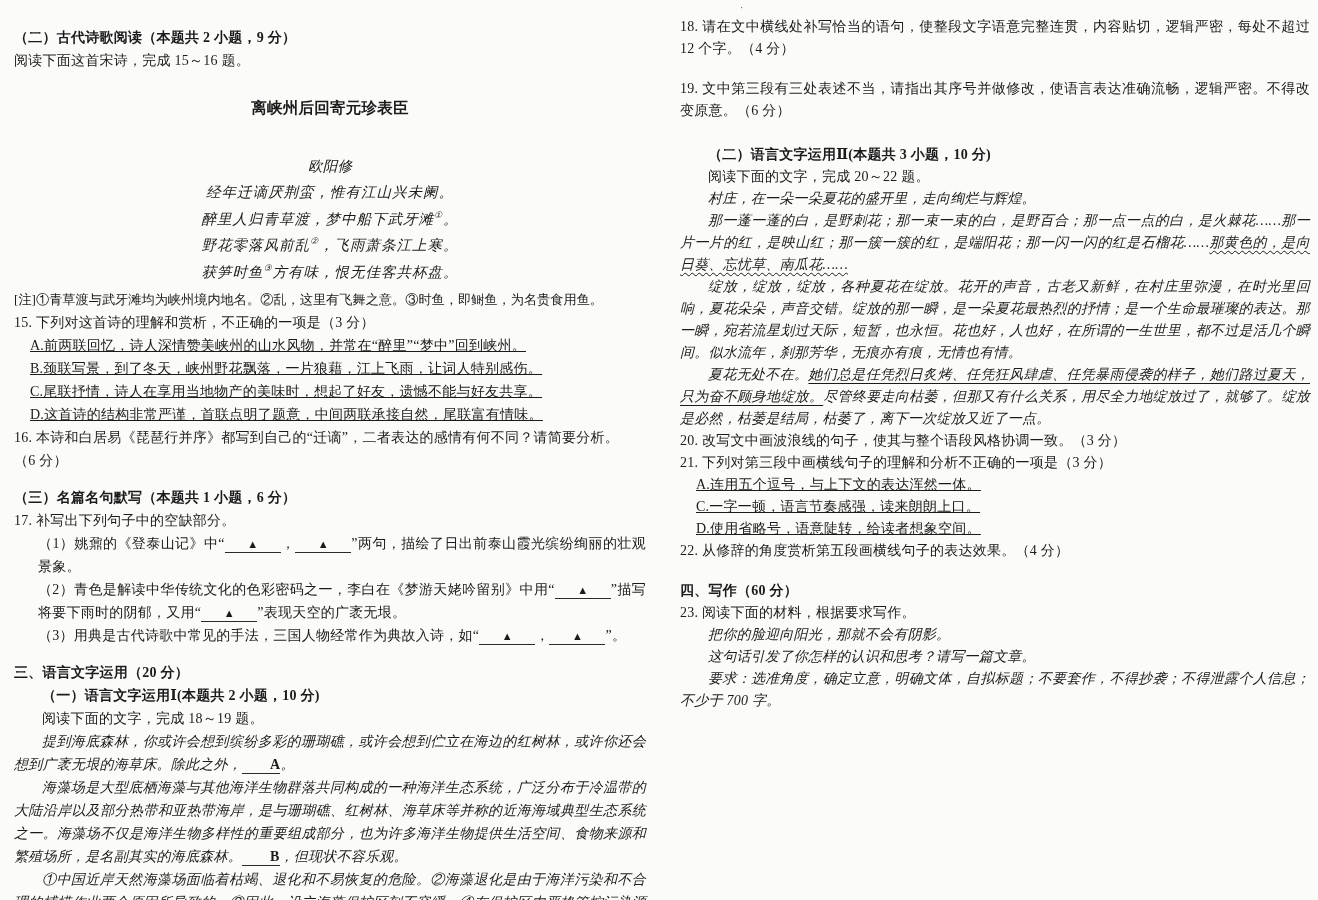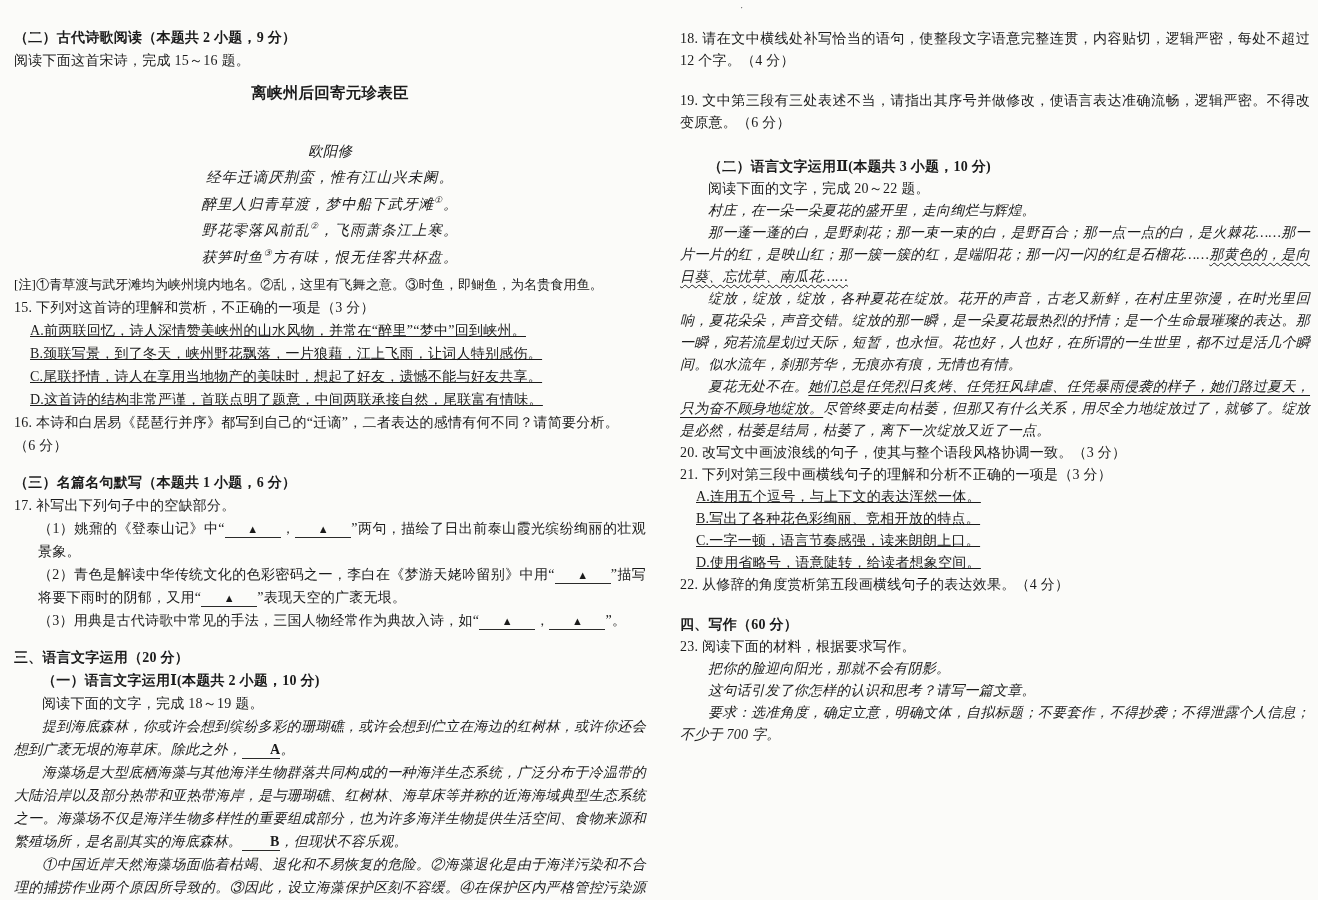--- a/index.html
+++ b/index.html
@@ -7,31 +7,31 @@
     width:1318px; height:900px;
     background:#fbfbf9;
     font-family:"Liberation Serif","DejaVu Serif",serif;
     color:#1b1b1b;
     overflow:hidden;
   }
   .page { position:relative; width:1318px; height:900px; }
   .top-mark { position:absolute; left:740px; top:2px; font-size:10px; color:#555; }
   .col { position:absolute; top:0; }
   .col-left  { left:14px;  width:632px; padding-top:26px; }
-  .col-right { left:680px; width:630px; padding-top:28px; }
+  .col-right { left:680px; width:630px; padding-top:16px; }
   p { margin:0; }
   .line {
     font-size:14px; letter-spacing:0.25px;
     line-height:23px; text-align:justify;
   }
   .col-right .line { line-height:22px; }
   .b { font-weight:bold; }
   .center { text-align:center; }
   .kai { font-style:italic; }
-  .poem-title { font-size:15.5px; margin-top:8px; line-height:26px; }
+  .poem-title { font-size:15.5px; margin-top:23px; line-height:26px; }
   .poem-author { font-size:14.5px; line-height:26px;margin-top:32px; }
   .poem-line { font-size:14.5px; line-height:26.5px; letter-spacing:1px; }
   sup { font-size:9px; line-height:0; }
   .note { font-size:13.2px; letter-spacing:0; margin-top:3px; }
   .opt { padding-left:16px;text-decoration:underline; }
   .hang { padding-left:24px; text-indent:0; }
   .ind1 { padding-left:28px; }
   .para { text-indent:2em; }
   .gap14 { height:14px; }
   .gap18 { height:18px; }
@@ -102,21 +102,20 @@
     <p class="line b ind1">（二）语言文字运用Ⅱ(本题共 3 小题，10 分)</p>
     <p class="line ind1">阅读下面的文字，完成 20～22 题。</p>
     <p class="line para kai">村庄，在一朵一朵夏花的盛开里，走向绚烂与辉煌。</p>
     <p class="line para kai"><span>那一蓬一蓬的白，是野刺花；那一束一束的白，是野百合；那一点一点的白，是火棘花……那一片一片的红，是映山红；那一簇一簇的红，是端阳花；那一闪一闪的红是石榴花……</span><span class="wavy">那黄色的，是向日葵、忘忧草、南瓜花……</span></p>
     <p class="line para kai">绽放，绽放，绽放，各种夏花在绽放。花开的声音，古老又新鲜，在村庄里弥漫，在时光里回响，夏花朵朵，声音交错。绽放的那一瞬，是一朵夏花最热烈的抒情；是一个生命最璀璨的表达。那一瞬，宛若流星划过天际，短暂，也永恒。花也好，人也好，在所谓的一生世里，都不过是活几个瞬间。似水流年，刹那芳华，无痕亦有痕，无情也有情。</p>
     <p class="line para kai"><span>夏花无处不在。</span><span class="u">她们总是任凭烈日炙烤、任凭狂风肆虐、任凭暴雨侵袭的样子，她们路过夏天，只为奋不顾身地绽放。</span><span>尽管终要走向枯萎，但那又有什么关系，用尽全力地绽放过了，就够了。绽放是必然，枯萎是结局，枯萎了，离下一次绽放又近了一点。</span></p>
 
     <p class="line">20. 改写文中画波浪线的句子，使其与整个语段风格协调一致。（3 分）</p>
     <p class="line">21. 下列对第三段中画横线句子的理解和分析不正确的一项是（3 分）</p>
     <p class="line opt">A.连用五个逗号，与上下文的表达浑然一体。</p>
-    <p class="line opt">B.写出了各种花色彩绚丽、竞相开放的特点。</p>
     <p class="line opt">C.一字一顿，语言节奏感强，读来朗朗上口。</p>
     <p class="line opt">D.使用省略号，语意陡转，给读者想象空间。</p>
     <p class="line">22. 从修辞的角度赏析第五段画横线句子的表达效果。（4 分）</p>
 
     <div class="gap18"></div>
     <p class="line b">四、写作（60 分）</p>
     <p class="line">23. 阅读下面的材料，根据要求写作。</p>
     <p class="line para kai">把你的脸迎向阳光，那就不会有阴影。</p>
     <p class="line para kai">这句话引发了你怎样的认识和思考？请写一篇文章。</p>
     <p class="line para kai">要求：选准角度，确定立意，明确文体，自拟标题；不要套作，不得抄袭；不得泄露个人信息；不少于 700 字。</p>

